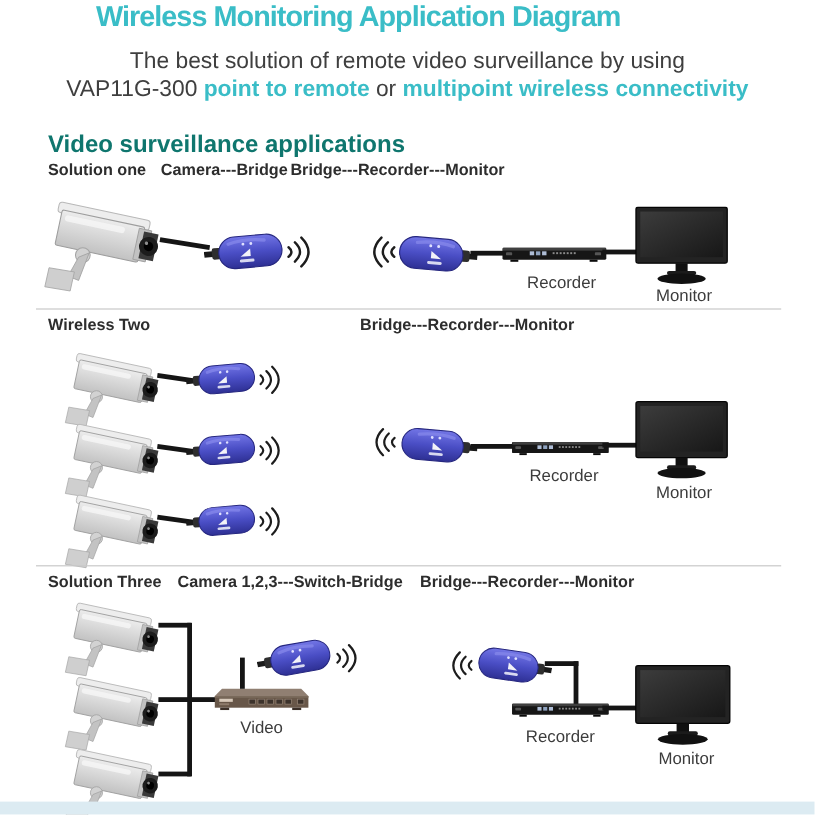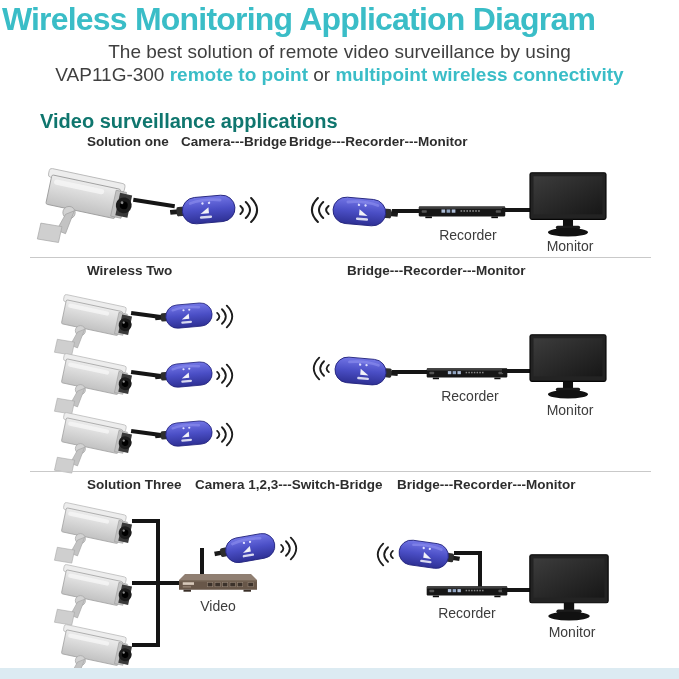--- a/index.html
+++ b/index.html
@@ -2,29 +2,29 @@
 <html><head>
 <meta charset="utf-8">
 <style>
   html,body{margin:0;padding:0;background:#fff;}
   .canvas{
     position:relative;width:679px;height:679px;background:#ffffff;
     font-family:"Liberation Sans",sans-serif;overflow:hidden;
   }
   .title{
     position:absolute;left:0;top:1px;width:597px;text-align:center;
-    font-size:32px;font-weight:bold;letter-spacing:-0.8px;color:#3abdc7;
+    font-size:24px;font-weight:bold;letter-spacing:-0.8px;color:#3abdc7;
     white-space:nowrap;
   }
   .sub{position:absolute;width:679px;text-align:center;font-size:19px;color:#3f3f3f;white-space:nowrap;}
   .sub1{top:41px;}
   .sub2{top:64px;}
   .hl{color:#3abdc7;font-weight:bold;}
   .sectitle{position:absolute;left:40px;top:110px;font-size:20px;font-weight:bold;color:#0f766e;}
-  .solspan{position:absolute;font-size:13.5px;font-weight:bold;color:#2d2d2d;white-space:nowrap;margin-left:47px;}
+  .solspan{position:absolute;font-size:13.5px;font-weight:bold;color:#2d2d2d;white-space:nowrap;}
   .divider{position:absolute;left:30px;width:621px;height:1px;background:#c9c9c9;}
   .dev{position:absolute;overflow:visible;}
   .cable{position:absolute;background:#151515;}
   .devlabel{position:absolute;font-size:14px;color:#3c3c3c;text-align:center;white-space:nowrap;}
   .strip{position:absolute;left:0;top:668px;width:679px;height:11px;background:#dcebf2;}
 </style>
 </head>
 <body>
 
 <div class="canvas">
@@ -118,21 +118,21 @@
             <rect x="96" y="14.5" width="7" height="5.5"></rect>
         </g>
         <rect x="10" y="24" width="10" height="2.6" fill="#3a2f28"></rect>
         <rect x="90" y="24" width="10" height="2.6" fill="#3a2f28"></rect>
       </symbol>
     </defs>
   </svg>
 
   <div class="title">Wireless Monitoring Application Diagram</div>
   <div class="sub sub1">The best solution of remote video surveillance by using</div>
-  <div class="sub sub2"><span>VAP11G-300 </span><span class="hl">remote to point</span><span> or </span><span class="hl">multipoint wireless connectivity</span></div>
+  <div class="sub sub2"><span>VAP11G-300 </span><span class="hl">point to remote</span><span> or </span><span class="hl">multipoint wireless connectivity</span></div>
 
   <div class="sectitle">Video surveillance applications</div>
 
   <span class="solspan" style="left:40px;top:134px;">Solution one</span>
   <span class="solspan" style="left:134px;top:134px;">Camera---Bridge</span>
   <span class="solspan" style="left:242px;top:134px;">Bridge---Recorder---Monitor</span>
 
   <svg class="dev" style="left:30px;top:158px;width:115px;height:88px;">
       <use href="#sym-camera"></use>
     </svg>

